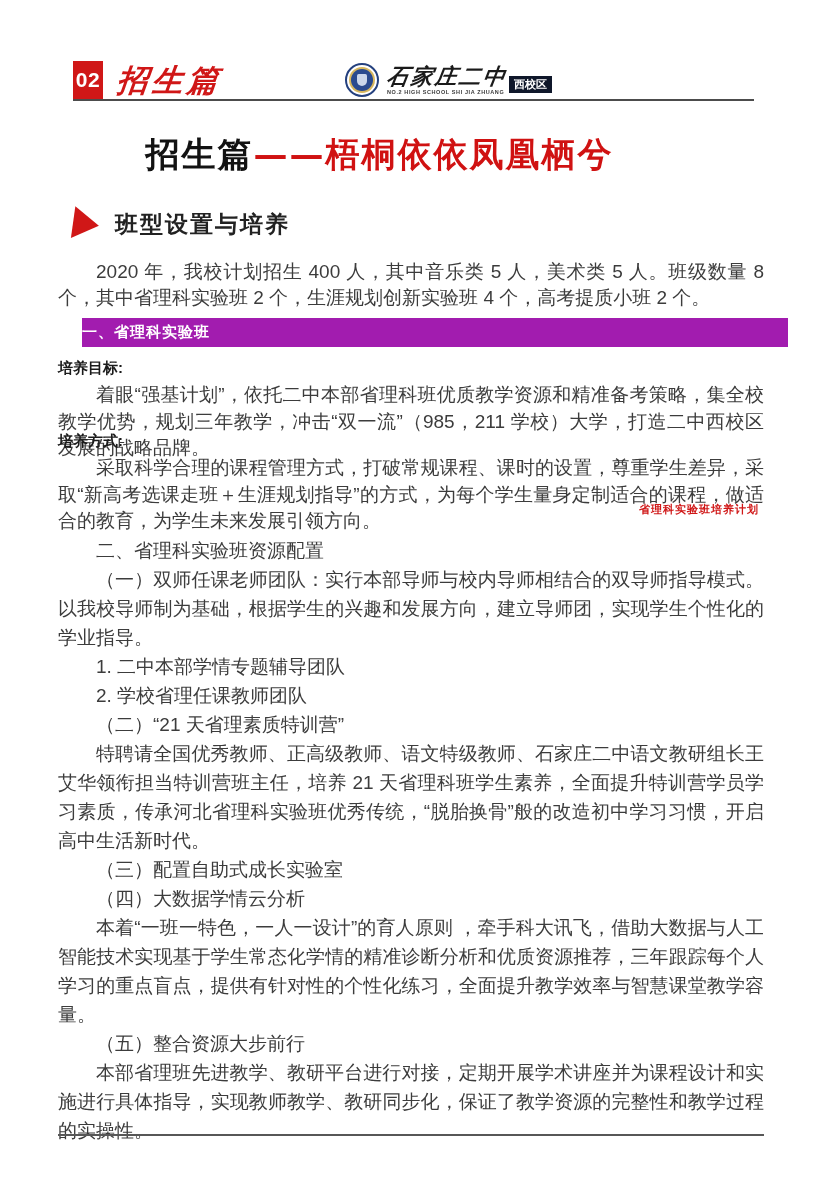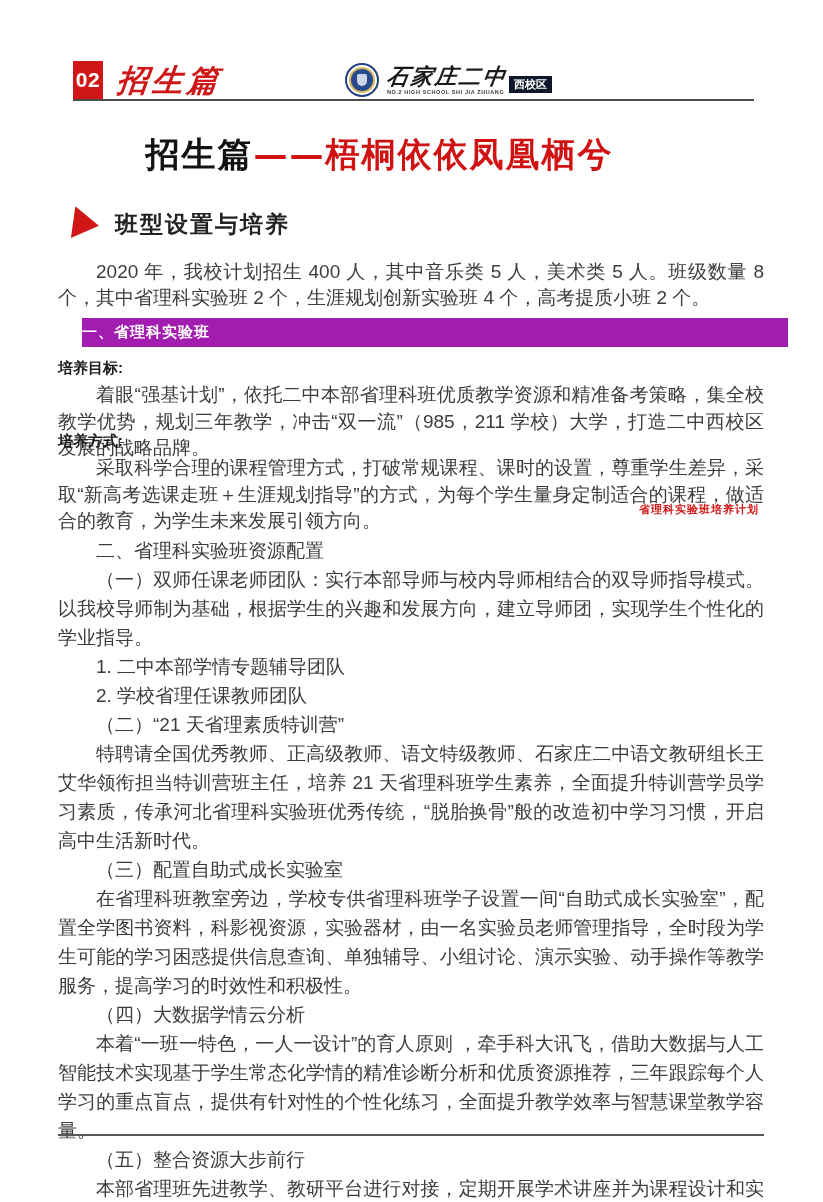--- a/index.html
+++ b/index.html
@@ -187,21 +187,20 @@
       <div class="para">1. 二中本部学情专题辅导团队</div>
 
       <div class="para">2. 学校省理任课教师团队</div>
 
       <div class="para">（二）“21 天省理素质特训营”</div>
 
       <div class="para">特聘请全国优秀教师、正高级教师、语文特级教师、石家庄二中语文教研组长王艾华领衔担当特训营班主任，培养 21 天省理科班学生素养，全面提升特训营学员学习素质，传承河北省理科实验班优秀传统，“脱胎换骨”般的改造初中学习习惯，开启高中生活新时代。</div>
 
       <div class="para">（三）配置自助式成长实验室</div>
 
-      <div class="para">在省理科班教室旁边，学校专供省理科班学子设置一间“自助式成长实验室”，配置全学图书资料，科影视资源，实验器材，由一名实验员老师管理指导，全时段为学生可能的学习困惑提供信息查询、单独辅导、小组讨论、演示实验、动手操作等教学服务，提高学习的时效性和积极性。</div>
 
       <div class="para">（四）大数据学情云分析</div>
 
       <div class="para">本着“一班一特色，一人一设计”的育人原则 ，牵手科大讯飞，借助大数据与人工智能技术实现基于学生常态化学情的精准诊断分析和优质资源推荐，三年跟踪每个人学习的重点盲点，提供有针对性的个性化练习，全面提升教学效率与智慧课堂教学容量。</div>
 
       <div class="para">（五）整合资源大步前行</div>
 
       <div class="para">本部省理班先进教学、教研平台进行对接，定期开展学术讲座并为课程设计和实施进行具体指导，实现教师教学、教研同步化，保证了教学资源的完整性和教学过程的实操性。</div>
     </div>
 

